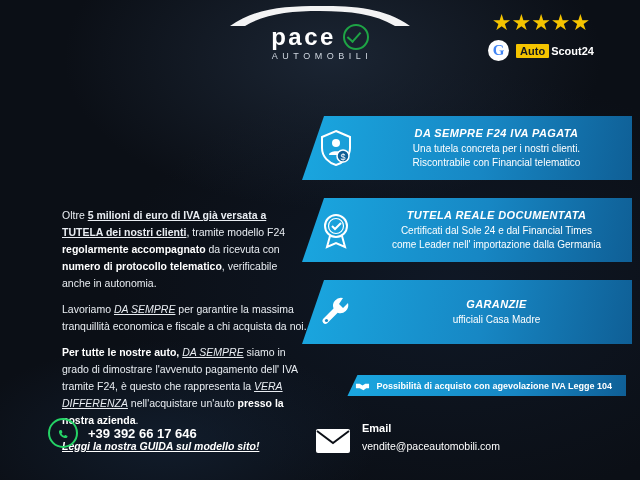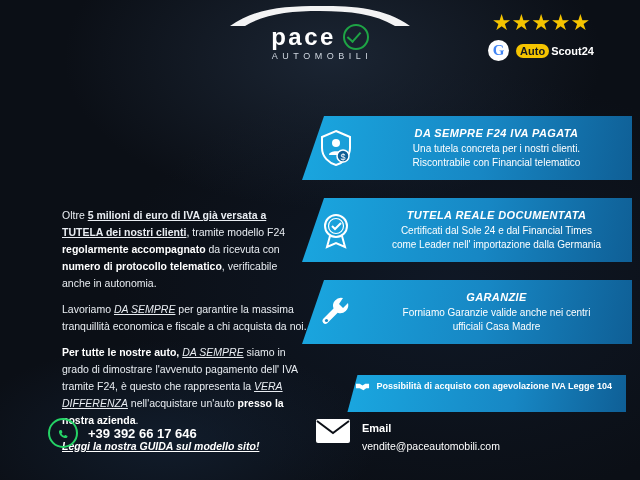--- a/index.html
+++ b/index.html
@@ -137,21 +137,21 @@
     display: flex;
     align-items: center;
     font-size: 11px;
     font-weight: bold;
     color: #ffffff;
   }
   .as-badge {
     background: #f5c400;
     color: #14181f;
     padding: 1px 4px;
-    border-radius: 7px;
+    border-radius: 1px;
     margin-right: 2px;
   }
 
   
   .headline {
     position: absolute;
     left: 54px;
     top: 76px;
     color: #ffffff;
     font-size: 20px;
@@ -222,21 +222,21 @@
   }
 
   
   .note-bar {
     position: absolute;
     right: 14px;
     top: 375px;
     height: 21px;
     display: flex;
     align-items: center;
-    padding: 0 14px 16px 8px;
+    padding: 0 14px 0 8px;
     background: linear-gradient(100deg, #1aa7e0 0%, #1787c4 60%, #0f5f96 100%);
     clip-path: polygon(10px 0, 100% 0, 100% 100%, 0 100%);
     color: #ffffff;
     font-size: 9px;
     font-weight: bold;
     z-index: 4;
   }
   .note-icon {
     width: 15px;
     height: 15px;
@@ -266,21 +266,21 @@
     border: 2px solid #25d366;
     display: flex;
     align-items: center;
     justify-content: center;
   }
   .contact-mail {
     position: absolute;
     left: 315px;
     bottom: 26px;
     display: flex;
-    align-items: flex-start;
+    align-items: flex-end;
     gap: 11px;
     color: #ffffff;
     z-index: 4;
   }
   .mail-icon {
     width: 36px;
     height: 26px;
     flex: none;
   }
   .mail-title { font-size: 11px; font-weight: bold; line-height: 1.35; }
@@ -378,21 +378,20 @@
 
     <div class="banner">
       <div class="banner-icon">
         <svg width="40" height="40" viewBox="0 0 40 40">
           <path d="M27 6 a8 8 0 0 0 -9.5 10.5 L7 27 a3 3 0 0 0 4.2 4.2 L21.7 20.7 A8 8 0 0 0 32 11 l-5 5 l-4 -4 Z" fill="#ffffff"></path>
           <circle cx="10.5" cy="28.5" r="1.6" fill="#1787c4"></circle>
         </svg>
       </div>
       <div class="banner-text">
         <div class="banner-title">GARANZIE</div>
-        <div class="banner-line">Forniamo Garanzie valide anche nei centri</div>
         <div class="banner-line">ufficiali Casa Madre</div>
       </div>
     </div>
   </div>
 
   <div class="note-bar">
     <span class="note-icon">
       <svg width="15" height="15" viewBox="0 0 16 16">
         <path d="M1 6 h4 l3 2 l3 -2 h4 v5 h-3 l-3 2 l-4 -2 H1 Z" fill="#ffffff"></path>
       </svg>

